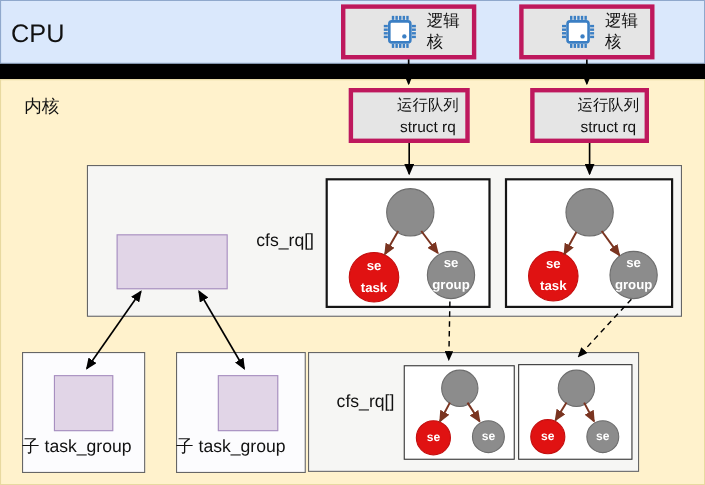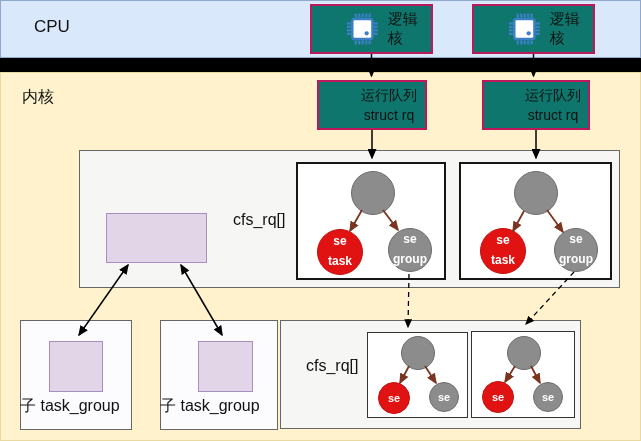--- a/index.html
+++ b/index.html
@@ -4,21 +4,21 @@
 <style>
   html,body{margin:0;padding:0;background:#ffffff;font-family:"Liberation Sans","DejaVu Sans",sans-serif;}
   .canvas{position:relative;width:641px;height:441px;overflow:hidden;background:#fff;
           box-shadow:inset 0 0 0 1px #9a9a9a, inset 0 -3px 0 0 #262626;}
   .band{position:absolute;left:0;width:641px;}
   .cpu-band{top:0;height:58px;background:#dae8fc;box-shadow:inset 0 0 0 1px #8fa8cc;}
   .black-bar{top:58px;height:14px;background:#000;}
   .kernel-band{top:72px;height:369px;background:#fff2cc;box-shadow:inset 0 0 0 1px #e8d9a0;}
   .abs{position:absolute;box-sizing:border-box;}
   .zone-label{font-size:16px;color:#111;}
-  .pink-box{background:#0f766e;border:2px solid #be185d;display:flex;align-items:center;justify-content:center;padding-left:34px;}
+  .pink-box{background:#e5e5e5;border:4px solid #be185d;display:flex;align-items:center;justify-content:center;padding-left:34px;}
   .core-box{gap:9px;font-size:15px;color:#111;}
   .rq-box{flex-direction:column;font-size:14px;line-height:1.45;color:#111;text-align:right;}
   .container-box{background:#f6f6f4;border:1px solid #666;}
   .tree-box{background:#fff;border:2px solid #151515;}
   .small-tree-box{background:#fff;border:1.5px solid #333;}
   .child-box{background:#fcfcfe;border:1px solid #666;}
   .lav{background:#e1d5e7;border:1px solid #a78fc0;}
   .diagram-label{font-size:16px;color:#111;white-space:nowrap;}
   .child-label{font-size:16px;color:#111;text-align:left;}
   .circle{position:absolute;border-radius:50%;display:flex;flex-direction:column;align-items:center;
@@ -31,21 +31,21 @@
 </style>
 </head>
 <body>
 
 <div class="canvas">
 
   <div class="band cpu-band abs"></div>
   <div class="band black-bar abs"></div>
   <div class="band kernel-band abs"></div>
 
-  <span class="abs zone-label" style="left:34px;top:17px;font-size:17px;">CPU</span>
+  <span class="abs zone-label" style="left:10px;top:17px;font-size:23px;">CPU</span>
   <span class="abs zone-label" style="left:22px;top:87px;">内核</span>
 
   <div class="abs pink-box core-box" style="left:310px;top:4px;width:123px;height:50px;">
     <svg viewBox="0 0 34 34" width="34" height="34">
       <g fill="#3b7fc4">
         <rect x="9" y="1" width="2.4" height="4"></rect>
           <rect x="12.6" y="1" width="2.4" height="4"></rect>
           <rect x="16.2" y="1" width="2.4" height="4"></rect>
           <rect x="19.8" y="1" width="2.4" height="4"></rect>
           <rect x="23.4" y="1" width="2.4" height="4"></rect>

